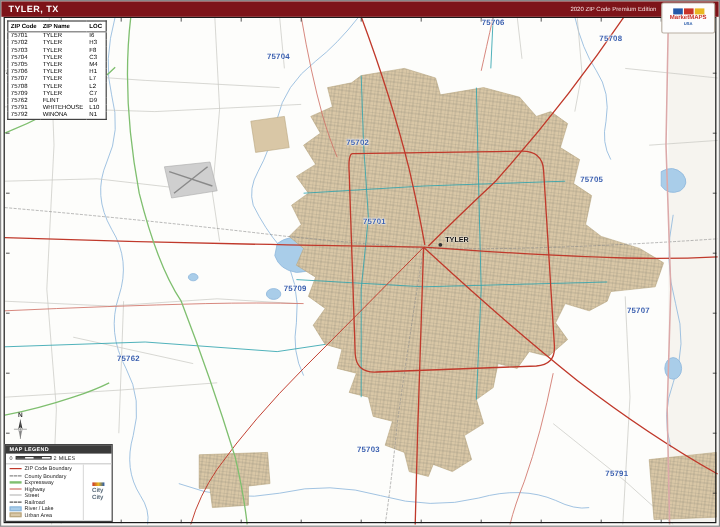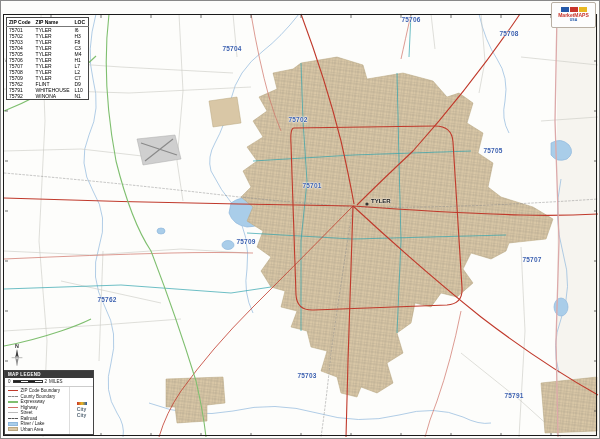--- a/index.html
+++ b/index.html
@@ -189,20 +189,24 @@
   <div class="zip-label" style="left:492px;top:149px">75705</div>
   <div class="zip-label" style="left:311px;top:184px">75701</div>
   <div class="zip-label" style="left:245px;top:240px">75709</div>
   <div class="zip-label" style="left:531px;top:258px">75707</div>
   <div class="zip-label" style="left:106px;top:298px">75762</div>
   <div class="zip-label" style="left:306px;top:374px">75703</div>
   <div class="zip-label" style="left:513px;top:394px">75791</div>
 
   <div class="city-label">TYLER</div>
 
+  <div class="header">
+    <span class="title">TYLER, TX</span>
+    <span class="edition">2020 ZIP Code Premium Edition</span>
+  </div>
 
   <div class="brand-logo">
     <span class="logo-art">
         <i class="b"></i>
         <i class="r"></i>
         <i class="y"></i>
       </span>
     <span class="brand-name">MarketMAPS</span>
     <span class="brand-tagline">USA</span>
   </div>

